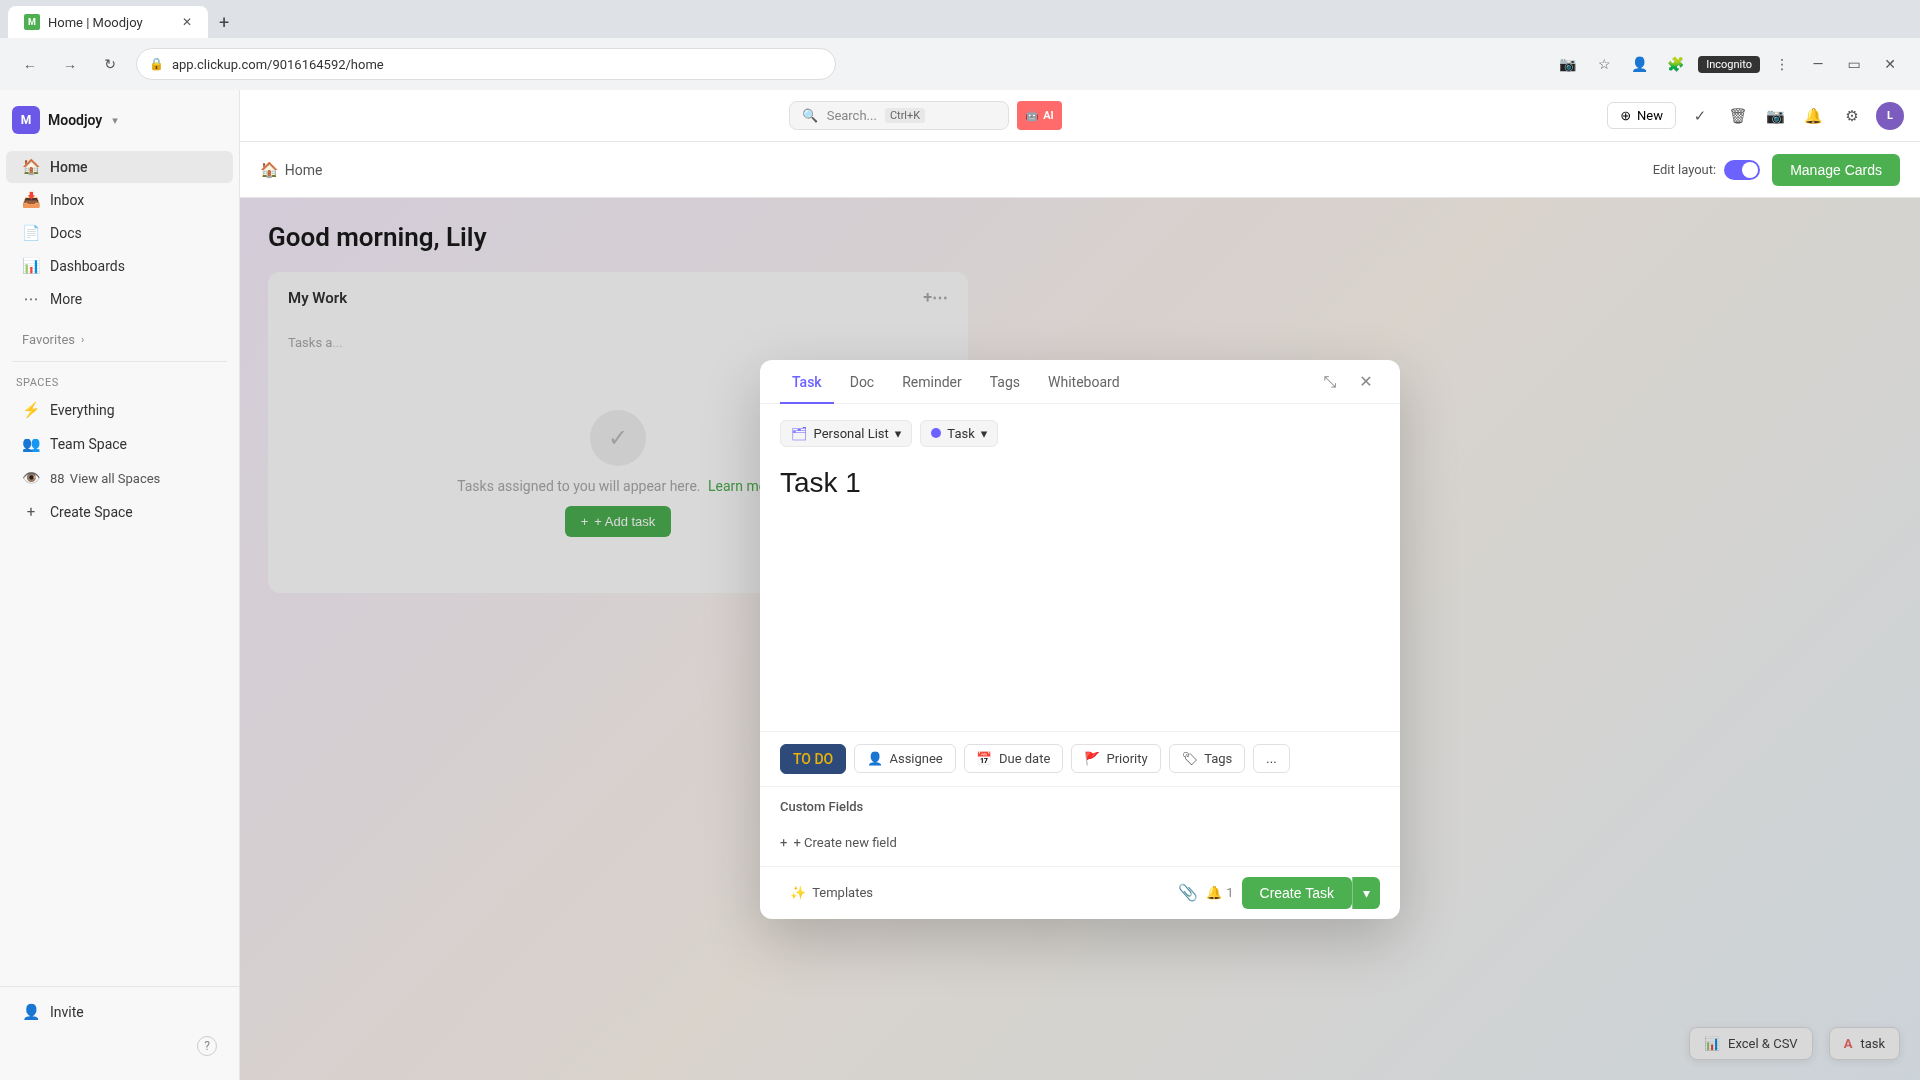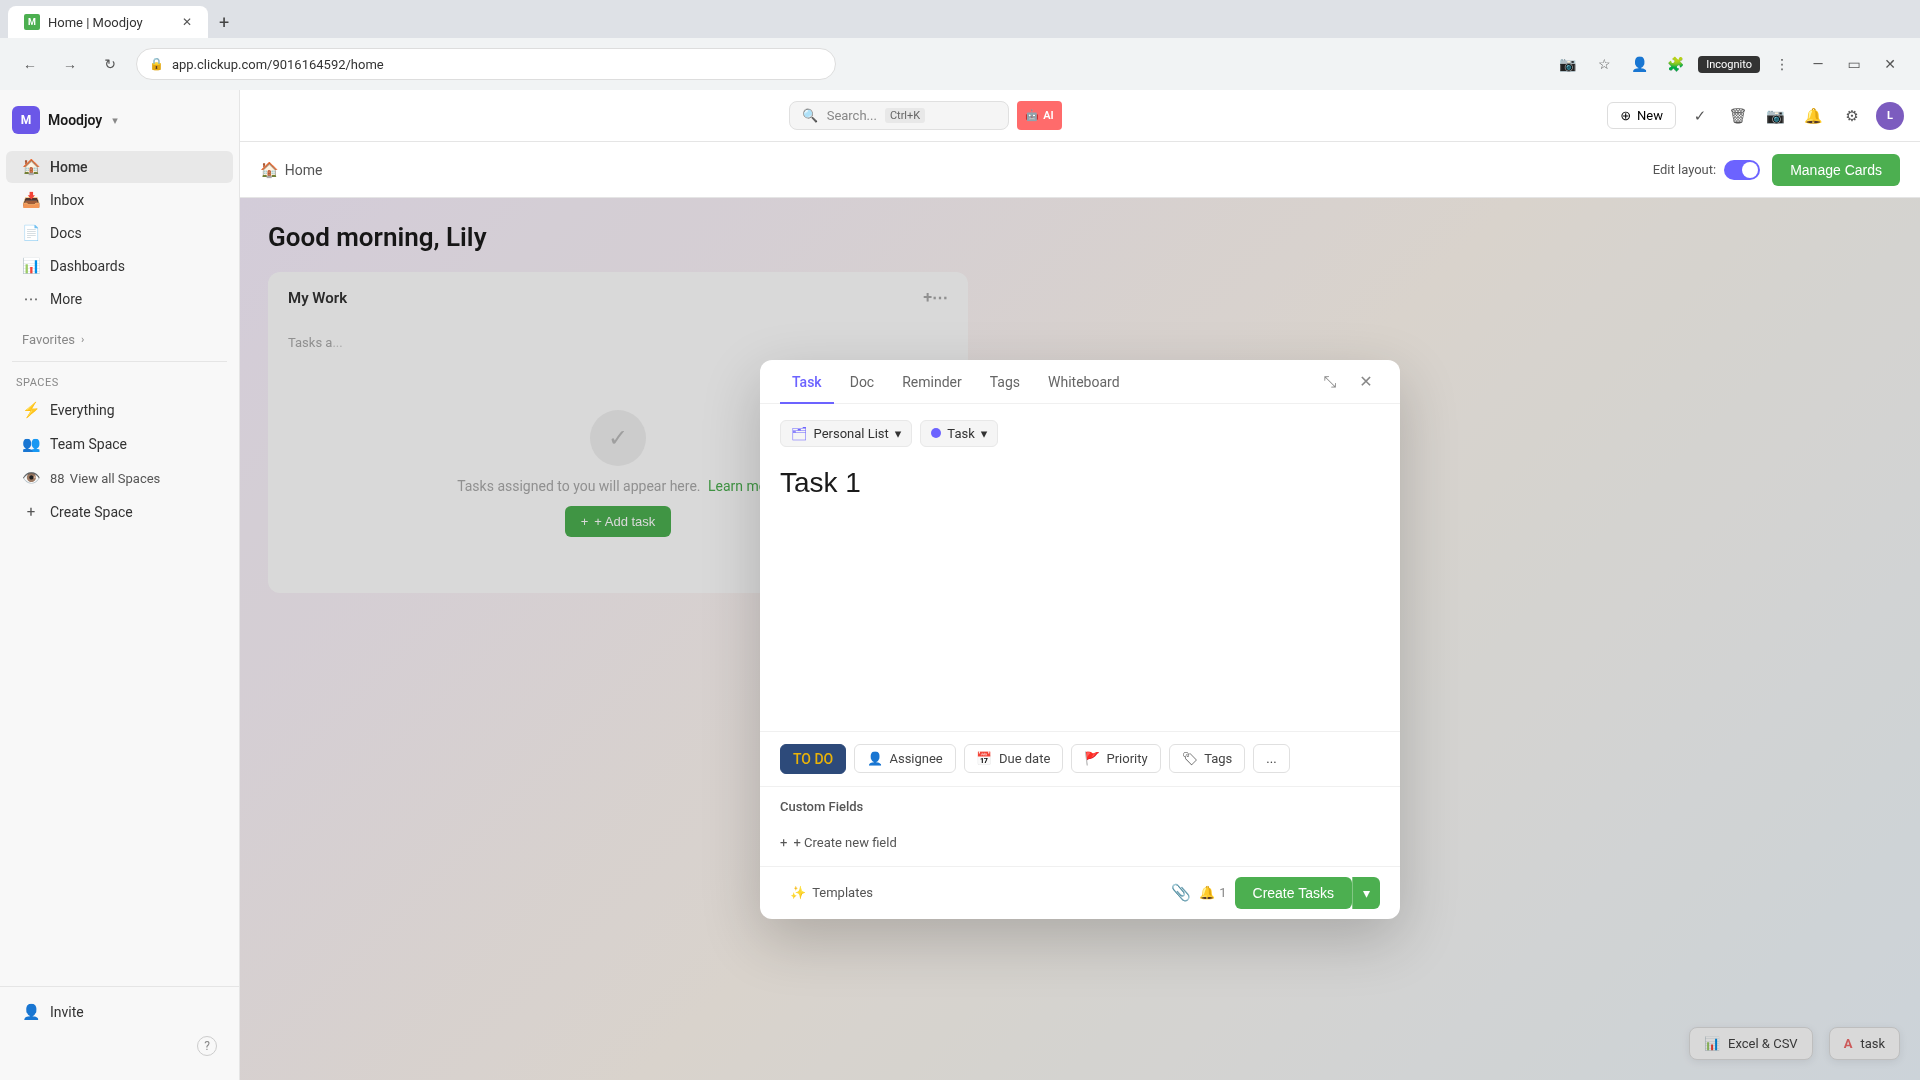--- a/index.html
+++ b/index.html
@@ -357,21 +357,21 @@
               <span>✨</span>
               <span>Templates</span>
             </div>
             <div class="bottom-right">
               <span class="attachment-btn">📎</span>
               <div class="reminder-badge">
                 <span>🔔</span>
                 <span>1</span>
               </div>
               <div class="create-task-group">
-                <button class="create-task-btn">Create Tasks</button>
+                <button class="create-task-btn">Create Task</button>
                 <button class="create-task-dropdown">▾</button>
               </div>
             </div>
           </div>
 
         </div>
       </div>
 
     </div>
   </div>

